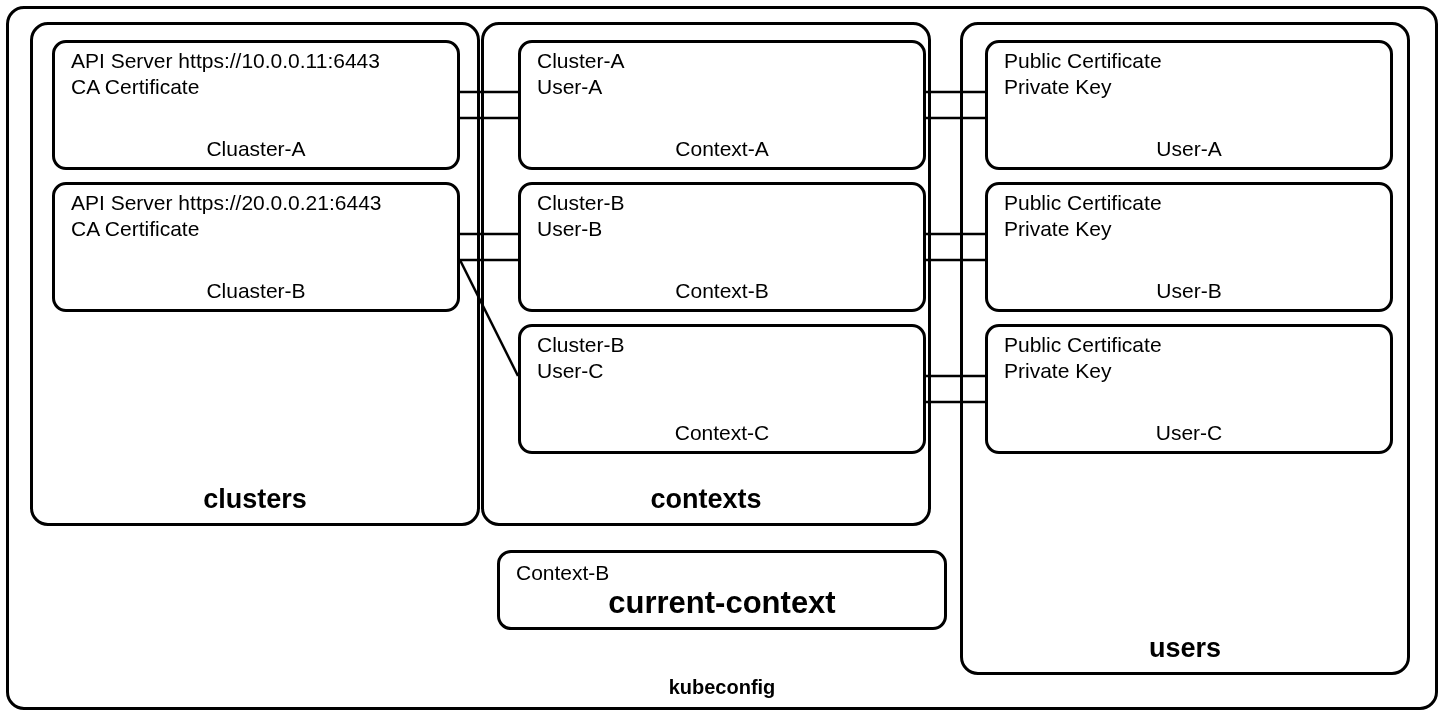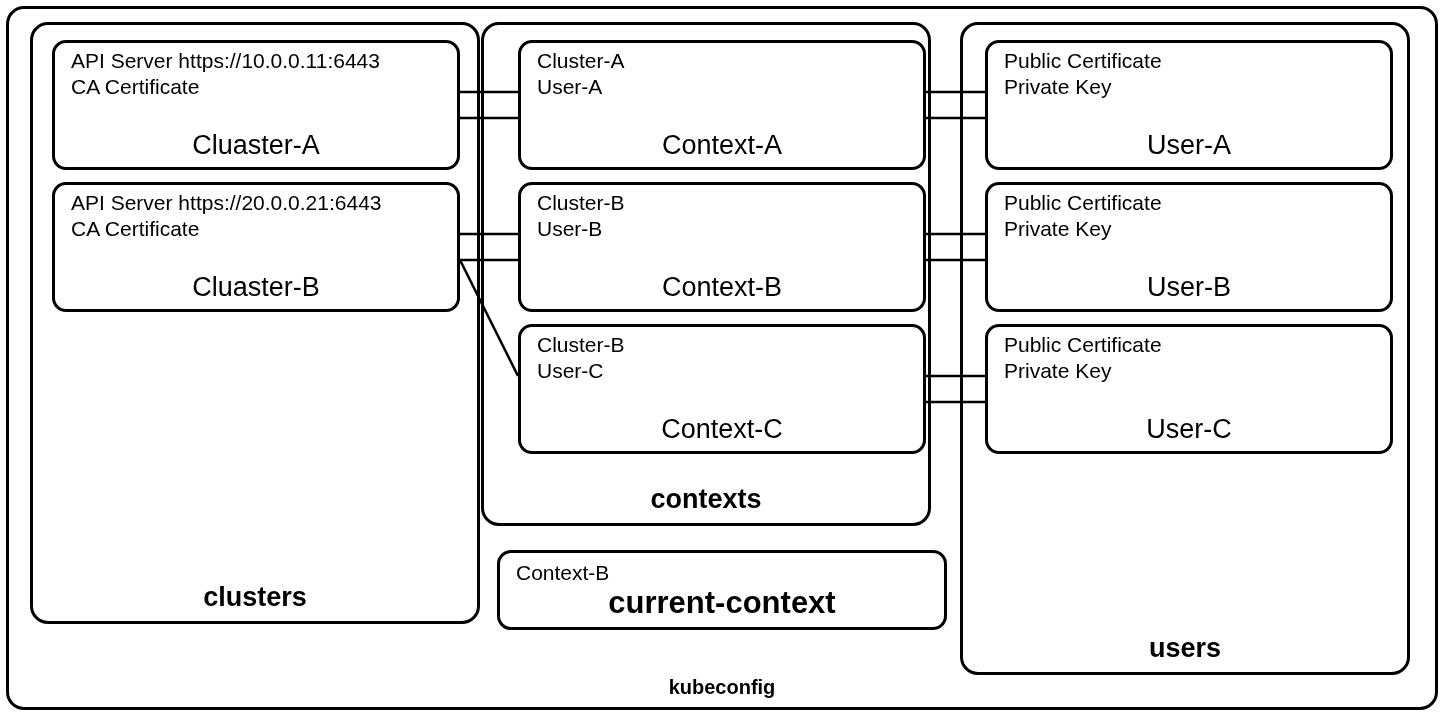--- a/index.html
+++ b/index.html
@@ -22,21 +22,21 @@
     border: 3px solid #000;
     border-radius: 14px;
   }
   .line1, .line2 {
     position: absolute;
     font-size: 21px;
     white-space: nowrap;
   }
   .box-label {
     position: absolute;
-    font-size: 27px;
+    font-size: 21px;
     bottom: 6px;
     left: 50%;
     transform: translateX(-50%);
     white-space: nowrap;
   }
   .section-label {
     position: absolute;
     font-size: 27px;
     font-weight: bold;
     bottom: 8px;
@@ -78,21 +78,21 @@
     stroke-width: 2.5;
   }
 </style>
 </head>
 <body>
 
 <div class="outer" style="left:6px; top:6px; width:1432px; height:704px;">
   <span class="kubeconfig-label">kubeconfig</span>
 </div>
 
-<div class="outer" style="left:30px; top:22px; width:450px; height:602px;">
+<div class="outer" style="left:30px; top:22px; width:450px; height:504px;">
   <span class="section-label">clusters</span>
 </div>
 
 <div class="inner-box" style="left:52px; top:40px; width:408px; height:130px;">
   <span class="line1" style="top:6px; left:16px;">API Server https://10.0.0.11:6443</span>
   <span class="line2" style="top:32px; left:16px;">CA Certificate</span>
   <span class="box-label">Cluaster-A</span>
 </div>
 
 <div class="inner-box" style="left:52px; top:182px; width:408px; height:130px;">

